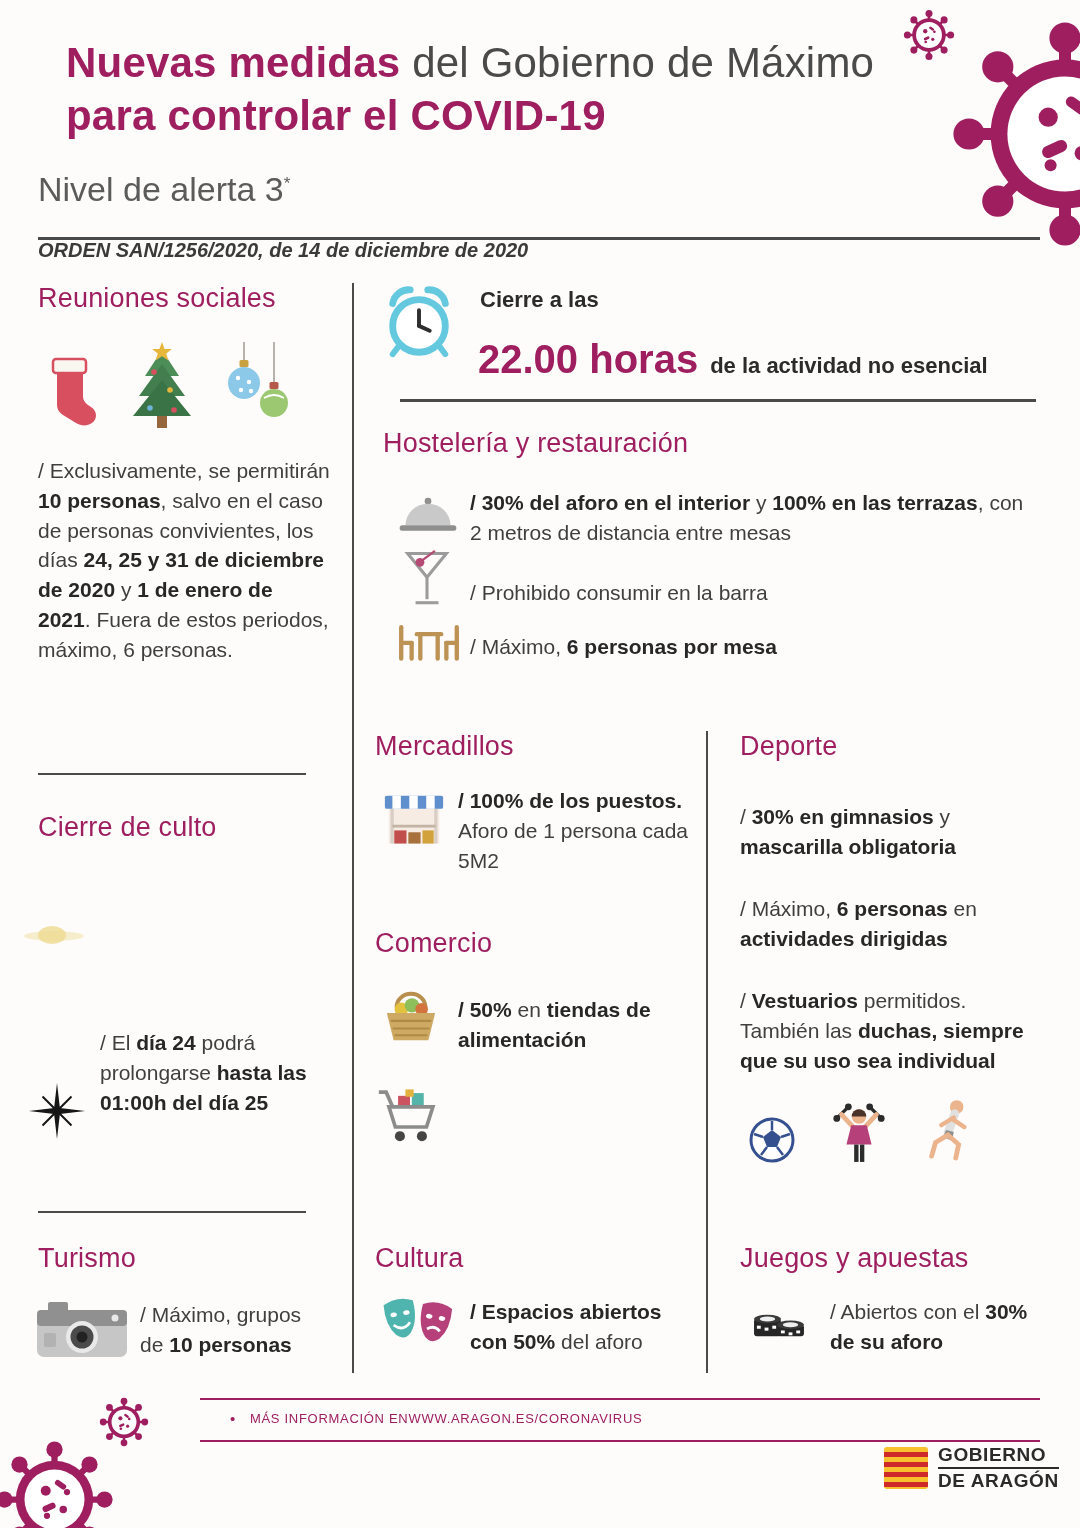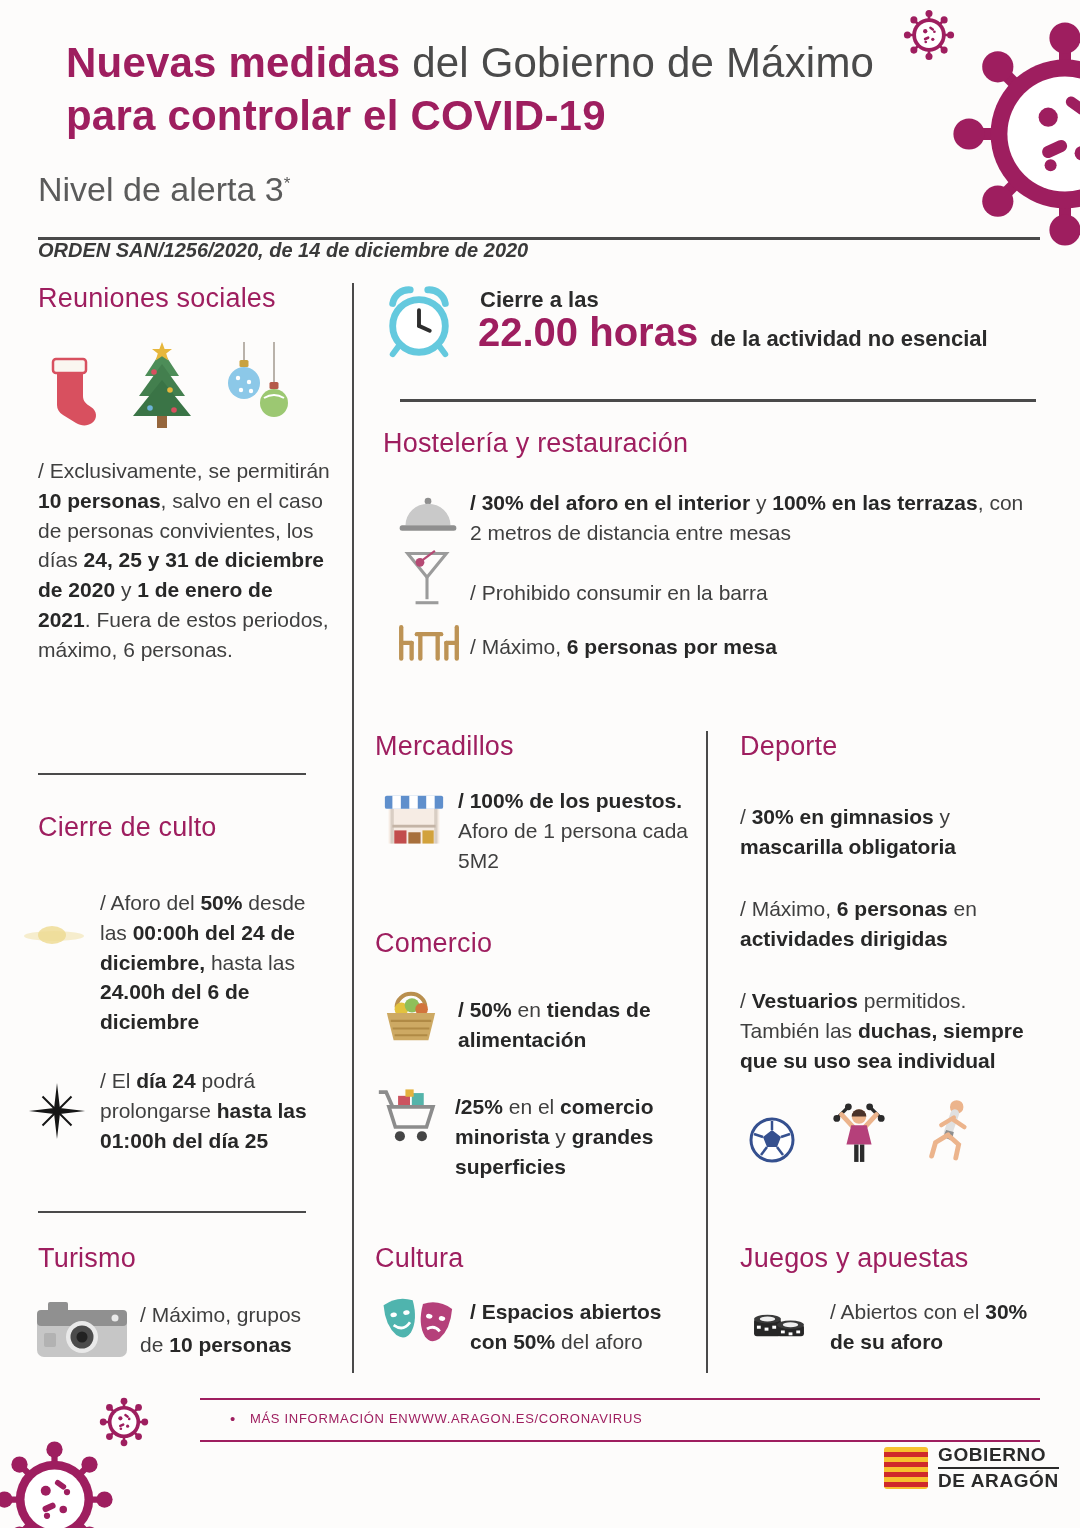--- a/index.html
+++ b/index.html
@@ -19,21 +19,21 @@
   .rule { background:#4a4a4a; }
   .vrule { width:2px; background:#4a4a4a; }
   .frule { height:2px; background:var(--accent,#9e1e5f); }
 
   h2.sec { font-size:27px; font-weight:400; color:var(--accent,#9e1e5f); letter-spacing:0.2px; }
 
   .body { font-size:21px; line-height:1.42; color:#3f3f3f; }
   .body span.b { font-weight:700; color:#272727; }
 
   .closing-intro { font-size:22px; font-weight:700; color:#2b2b2b; }
-  .closing-line { display:flex; align-items:baseline; gap:12px; }
+  .closing-line { display:flex; align-items:baseline; gap:12px;margin-top:27px; }
   .closing-time { font-size:40px; font-weight:700; color:var(--accent,#9e1e5f); }
   .closing-tail { font-size:22px; font-weight:700; color:#2b2b2b; }
 
   .xmas-row { display:flex; align-items:flex-end; gap:20px; }
   .sports-row { display:flex; align-items:flex-end; gap:34px; }
 
   .virus { color:var(--accent,#9e1e5f); }
 
   .finfo { font-size:13px; letter-spacing:0.7px; color:var(--accent,#9e1e5f); display:flex; align-items:center; }
   .fbullet { margin-right:14px; font-size:15px; }
@@ -136,26 +136,25 @@
     </svg>
   </div>
   <p class="abs body" style="left:38px;top:456px;width:292px"><span>/ Exclusivamente, se permitirán </span><span class="b">10 personas</span><span>, salvo en el caso de personas convivientes, los días </span><span class="b">24, 25 y 31 de diciembre de 2020</span><span> y </span><span class="b">1 de enero de 2021</span><span>. Fuera de estos periodos, máximo, 6 personas.</span></p>
   <div class="abs rule" style="left:38px;top:773px;width:268px;height:2px"></div>
 
   <h2 class="abs sec" style="left:38px;top:812px">Cierre de culto</h2>
   <svg class="abs" style="left:22px;top:918px" width="64" height="36" viewBox="0 0 64 36">
     <ellipse cx="32" cy="18" rx="30" ry="5" fill="#f3e8bd" opacity="0.75"></ellipse>
     <ellipse cx="30" cy="17" rx="14" ry="9" fill="#eeda90" opacity="0.8"></ellipse>
   </svg>
-  <p class="abs body" style="left:100px;top:888px;width:232px"><span>/ Aforo del </span><span class="b">50%</span><span> desde las </span><span class="b">00:00h del 24 de diciembre,</span><span> hasta las </span><span class="b">24.00h del 6 de diciembre</span></p>
   <svg class="abs" style="left:28px;top:1082px" width="58" height="58" viewBox="0 0 64 64">
     <path d="M32 1 L35.2 28.8 L63 32 L35.2 35.2 L32 63 L28.8 35.2 L1 32 L28.8 28.8 Z" fill="#161616"></path>
     <path d="M16 16 L48 48 M48 16 L16 48" stroke="#161616" stroke-width="2.2"></path>
   </svg>
-  <p class="abs body" style="left:100px;top:1066px;width:238px"><span>/ El </span><span class="b">día 24</span><span> podrá prolongarse </span><span class="b">hasta las 01:00h del día 25</span></p>
+  <p class="abs body" style="left:100px;top:1028px;width:238px"><span>/ El </span><span class="b">día 24</span><span> podrá prolongarse </span><span class="b">hasta las 01:00h del día 25</span></p>
   <div class="abs rule" style="left:38px;top:1211px;width:268px;height:2px"></div>
 
   <h2 class="abs sec" style="left:38px;top:1243px">Turismo</h2>
   <svg class="abs" style="left:36px;top:1297px" width="92" height="62" viewBox="0 0 92 62">
     <rect x="12" y="5" width="20" height="10" rx="2" fill="#909090"></rect>
     <rect x="1" y="13" width="90" height="47" rx="7" fill="#c6c6c6"></rect>
     <rect x="1" y="13" width="90" height="16" rx="4" fill="#909090"></rect>
     <rect x="8" y="36" width="12" height="14" rx="2" fill="#b2b2b2"></rect>
     <circle cx="46" cy="40" r="16" fill="#e9e9e9"></circle>
     <circle cx="46" cy="40" r="11.5" fill="#4b4b4b"></circle>
@@ -238,21 +237,20 @@
   <p class="abs body" style="left:458px;top:995px;width:245px"><span class="b">/ 50%</span><span> en </span><span class="b">tiendas de alimentación</span></p>
   <svg class="abs" style="left:377px;top:1086px" width="66" height="60" viewBox="0 0 72 64">
     <rect x="23" y="10" width="13" height="12" fill="#cc5360"></rect>
     <rect x="38" y="7" width="13" height="15" fill="#54b4aa"></rect>
     <rect x="31" y="3" width="9" height="8" fill="#e3b23e"></rect>
     <path d="M2 6 h8 l7 16" fill="none" stroke="#8c8c8c" stroke-width="4"></path>
     <path d="M13 22 h48 l-7 22 h-34 z" fill="none" stroke="#8c8c8c" stroke-width="4"></path>
     <circle cx="25" cy="54" r="5.5" fill="#454545"></circle>
     <circle cx="49" cy="54" r="5.5" fill="#454545"></circle>
   </svg>
-  <p class="abs body" style="left:455px;top:1092px;width:250px"><span class="b">/25%</span><span> en el </span><span class="b">comercio minorista</span><span> y </span><span class="b">grandes superficies</span></p>
 
   <h2 class="abs sec" style="left:375px;top:1243px">Cultura</h2>
   <svg class="abs" style="left:381px;top:1292px" width="74" height="58" viewBox="0 0 80 60">
     <g transform="rotate(-10 22 30)">
       <path d="M6 10 Q22 2 38 10 Q40 32 30 44 Q22 52 14 44 Q4 32 6 10 Z" fill="#4fb4ae"></path>
       <ellipse cx="15" cy="22" rx="3.5" ry="2.5" fill="#fff"></ellipse>
       <ellipse cx="29" cy="22" rx="3.5" ry="2.5" fill="#fff"></ellipse>
       <path d="M13 33 Q22 42 31 33" stroke="#fff" stroke-width="3" fill="none"></path>
     </g>
     <g transform="rotate(10 58 32)">

